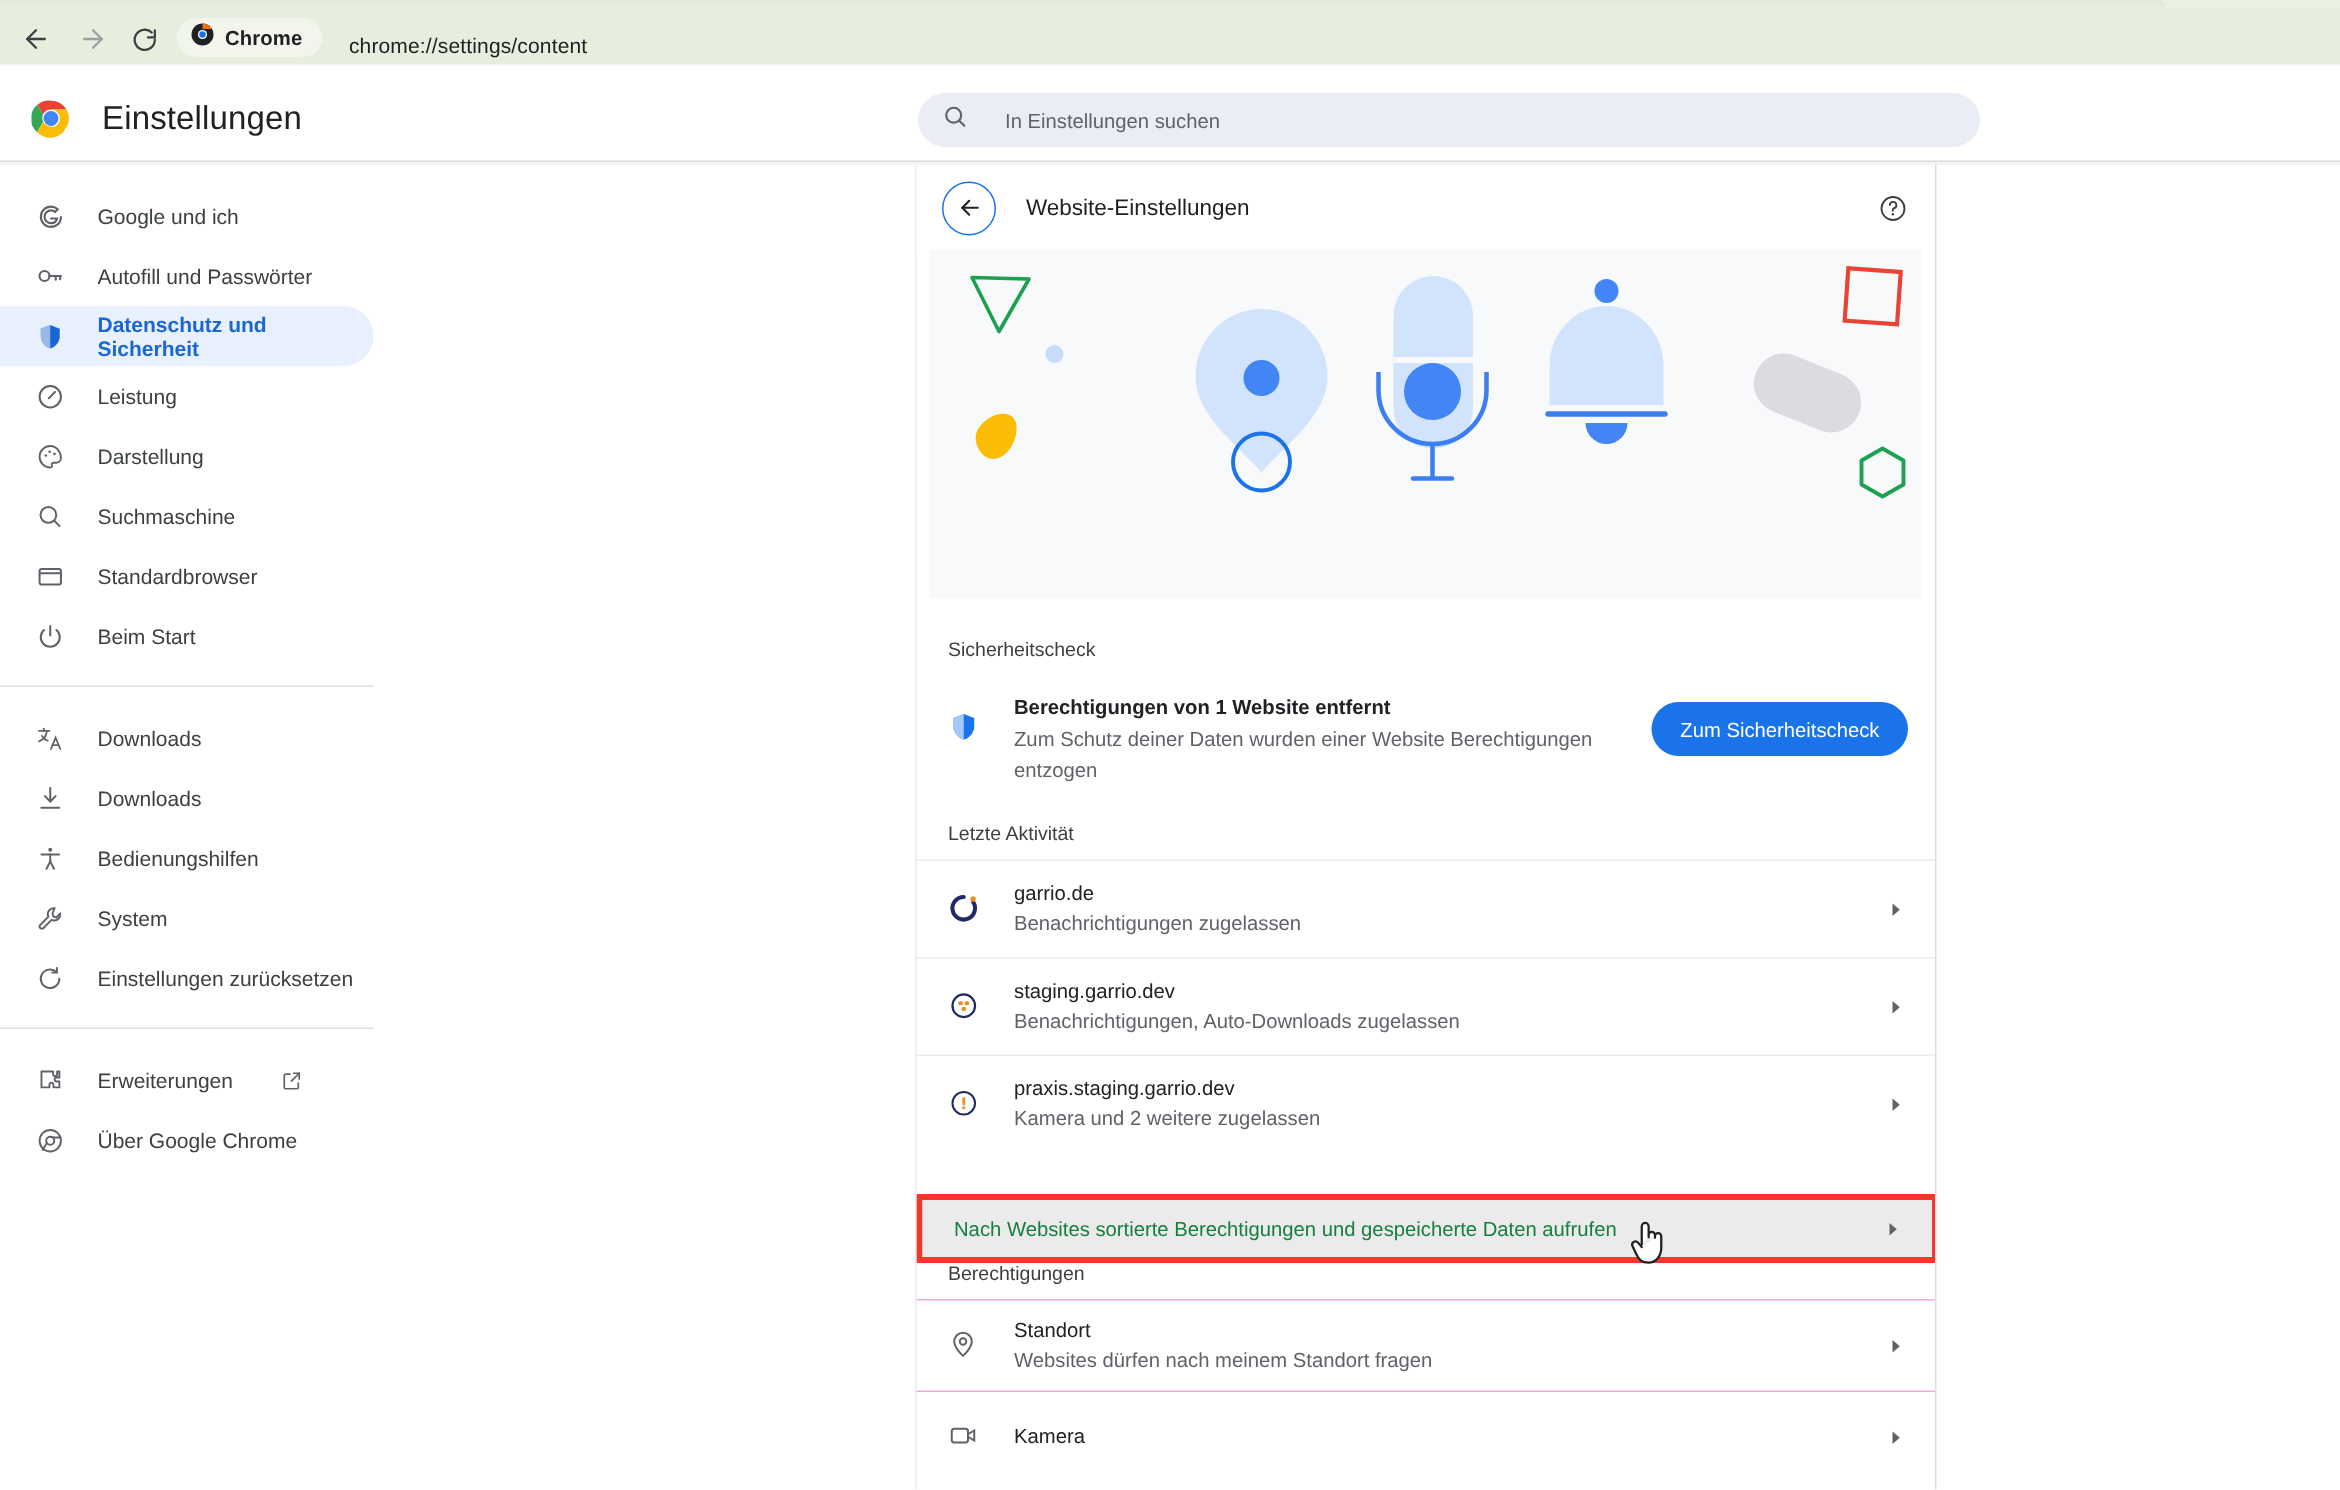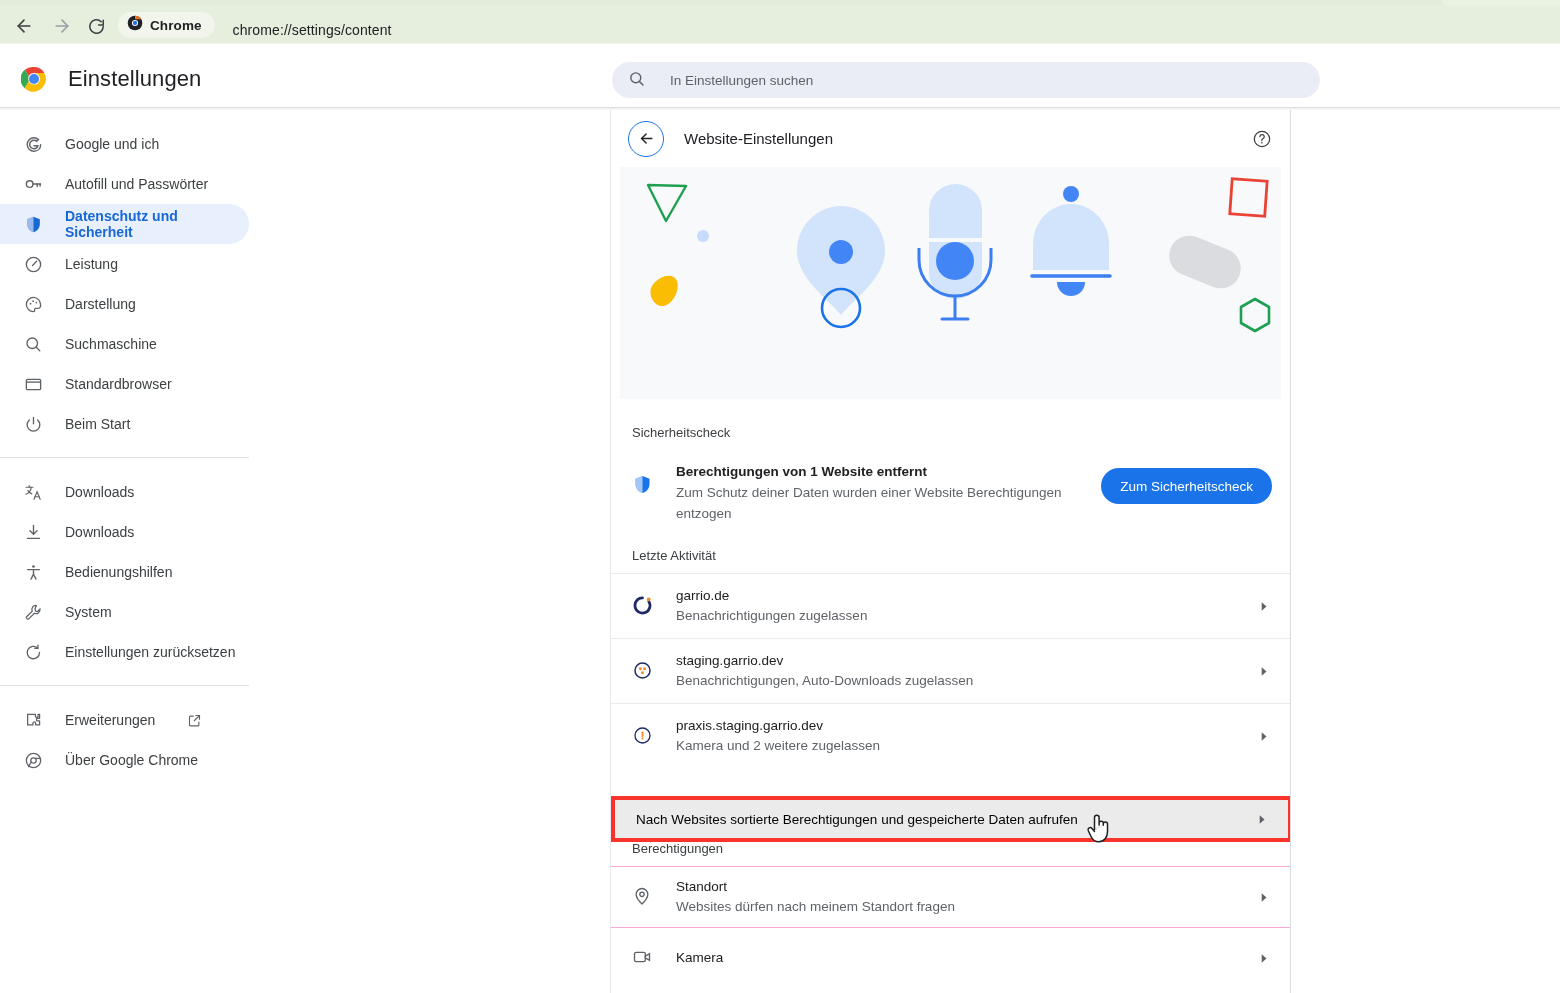--- a/index.html
+++ b/index.html
@@ -101,21 +101,21 @@
 
   
   .highlight-wrap{
     position:absolute;left:0;top:686px;width:681px;height:46px;
     border:4px solid #f9342b;box-sizing:border-box;
   }
   .allsites-row{
     position:absolute;left:4px;top:690px;width:673px;height:38px;
     background:#ebebeb;display:flex;align-items:center;padding:0 20px 0 21px;box-sizing:border-box;
   }
-  .allsites-row .txt{font-size:13.5px;color:#000000;flex:1;}
+  .allsites-row .txt{font-size:13.5px;color:#15803d;flex:1;}
 
   .cursor{position:absolute;left:1086px;top:812px;width:26px;height:32px;pointer-events:none;}
   .divider-line{height:1px;background:#e8eaed;}
 </style>
 </head>
 <body>
 
 <div class="root">
 
   <div class="tabstrip">

